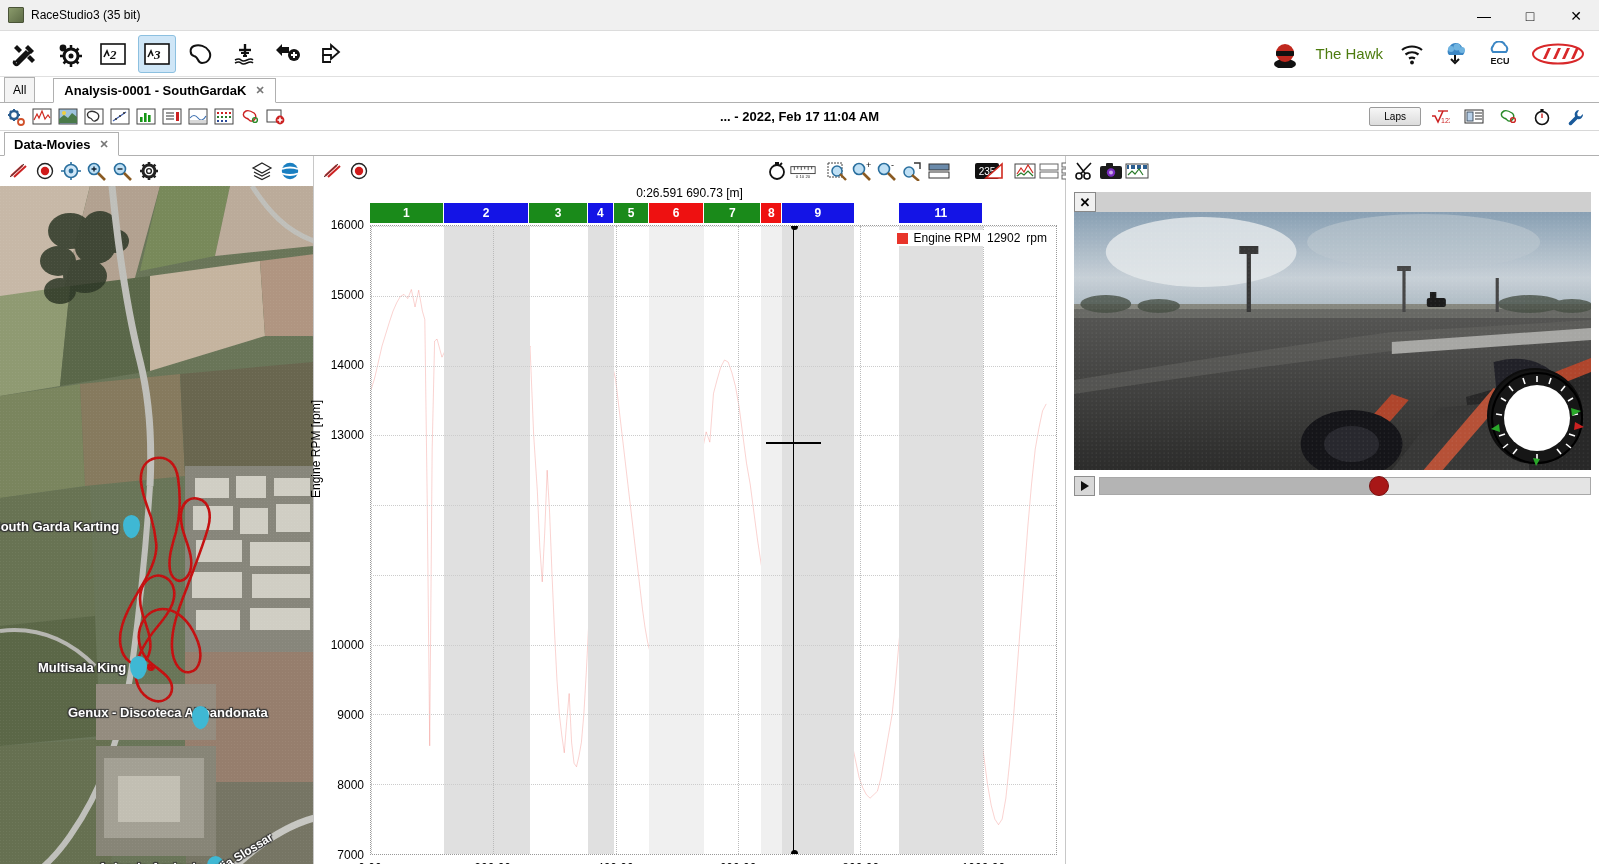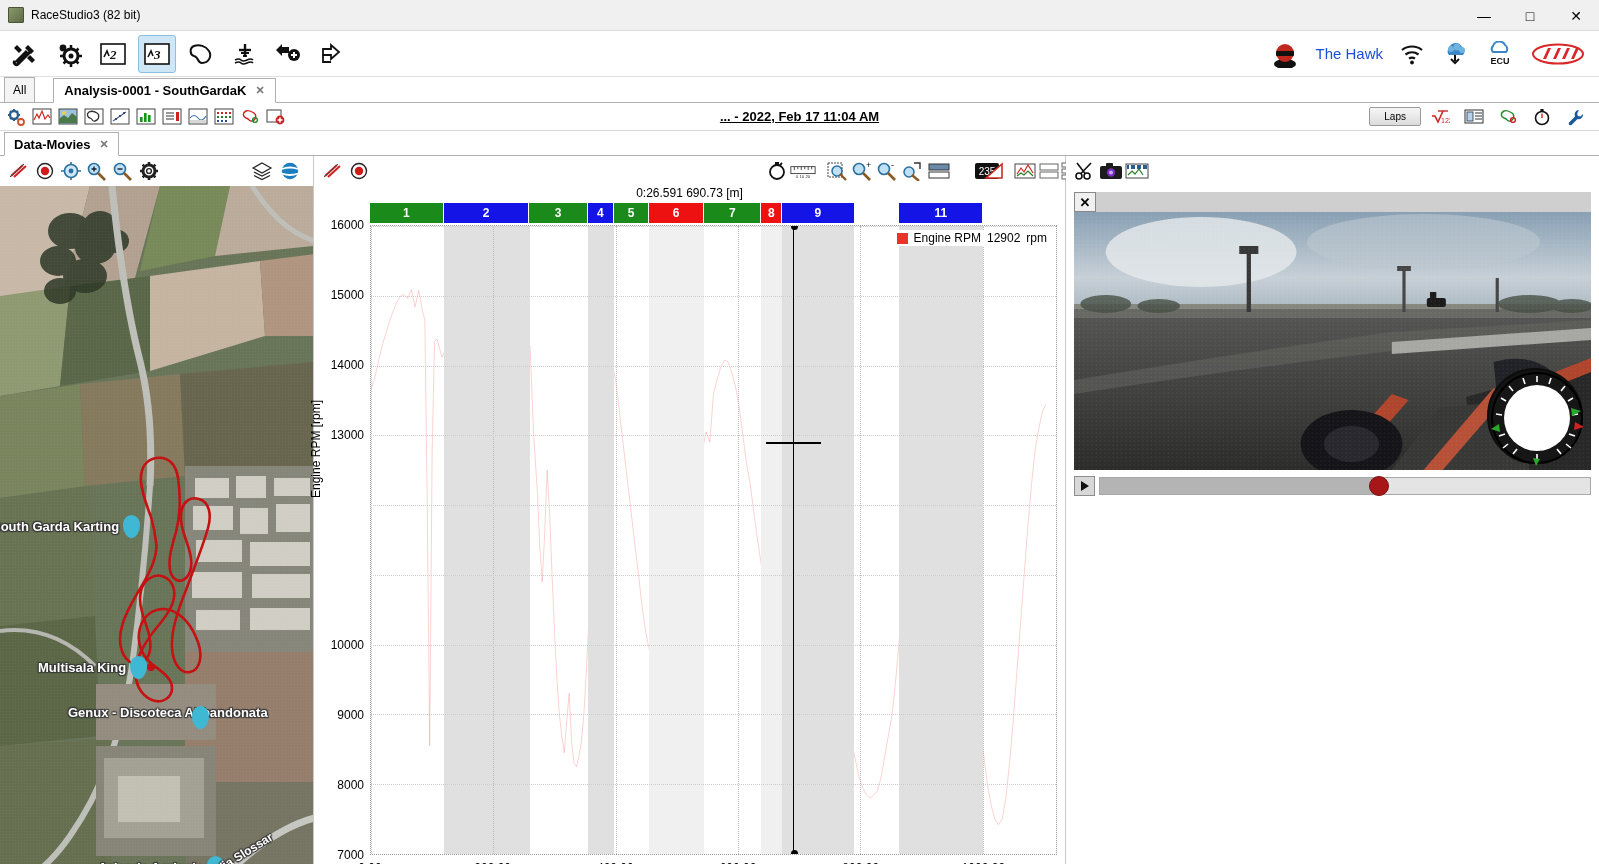--- a/index.html
+++ b/index.html
@@ -28,21 +28,21 @@
   .main-toolbar {
     height: 46px; background: #fff; display: flex; align-items: center;
     border-bottom: 1px solid #e0e0e0; position: relative;
   }
   .mt-icon {
     width: 38px; height: 38px; margin-left: 6px; display: flex;
     align-items: center; justify-content: center; border-radius: 3px;
   }
   .mt-icon.active { background: #cfe6f7; border: 1px solid #8cc0e0; }
   .mt-right { position: absolute; right: 14px; display: flex; align-items: center; gap: 16px; }
-  .user-name { font-size: 15px; color: #1d4ed8; }
+  .user-name { font-size: 15px; color: #4d7c0f; }
   
   .tabrow {
     height: 26px; background: #fff; display: flex; align-items: flex-end;
     border-bottom: 1px solid #b0b0b0; padding-left: 4px;
   }
   .tab {
     height: 25px; padding: 0 8px; display: flex; align-items: center;
     font-size: 12px; border: 1px solid #b0b0b0; border-bottom: none;
     background: #f4f4f4; margin-right: 18px; color:#000;
   }
@@ -51,21 +51,21 @@
   .tab-close { margin-left: 9px; color: #777; font-size: 11px; }
   
   .subtoolbar {
     height: 28px; background: #fff; display: flex; align-items: center;
     border-bottom: 1px solid #d8d8d8; position: relative; padding-left: 5px;
   }
   .st-icon { width: 22px; height: 20px; margin-right: 4px; display: flex;
     align-items: center; justify-content: center; }
   .center-date {
     position: absolute; left: 0; right: 0; text-align: center;
-    font-size: 13px; font-weight: bold; color: #000; pointer-events: none; text-decoration: underline;
+    font-size: 13px; font-weight: bold; color: #000; pointer-events: none;
   }
   .st-right { position: absolute; right: 8px; display: flex; align-items: center; gap: 8px; }
   .laps-btn {
     background: linear-gradient(#f6f6f6,#dcdcdc); border: 1px solid #9a9a9a;
     border-radius: 2px; padding: 3px 14px; font-size: 10px; color: #000;
   }
   
   .doctabrow { height: 25px; background:#fff; display:flex; align-items:flex-end;
     border-bottom: 1px solid #b0b0b0; padding-left: 4px; }
   .doctab { height: 24px; padding: 0 9px; display: flex; align-items: center;
@@ -155,21 +155,21 @@
   .scrub-fill { position: absolute; left:0; top:0; bottom:0; background: #b4b4b4; }
   .scrub-knob { position: absolute; width: 20px; height: 20px; border-radius: 50%;
     background: #a81717; border: 1px solid #7a1010; top: -2px; }
   svg { display: block; }
 </style>
 </head>
 <body>
 
 <div class="titlebar">
   <div class="titlebar-icon"></div>
-  <span class="titlebar-text">RaceStudio3 (82 bit)</span>
+  <span class="titlebar-text">RaceStudio3 (35 bit)</span>
   <div class="winbtns">
     <div class="winbtn">—</div>
     <div class="winbtn">□</div>
     <div class="winbtn close">✕</div>
   </div>
 </div>
 
 <div class="main-toolbar">
   <div class="mt-icon">
     <svg width="26" height="26" viewBox="0 0 26 26">

